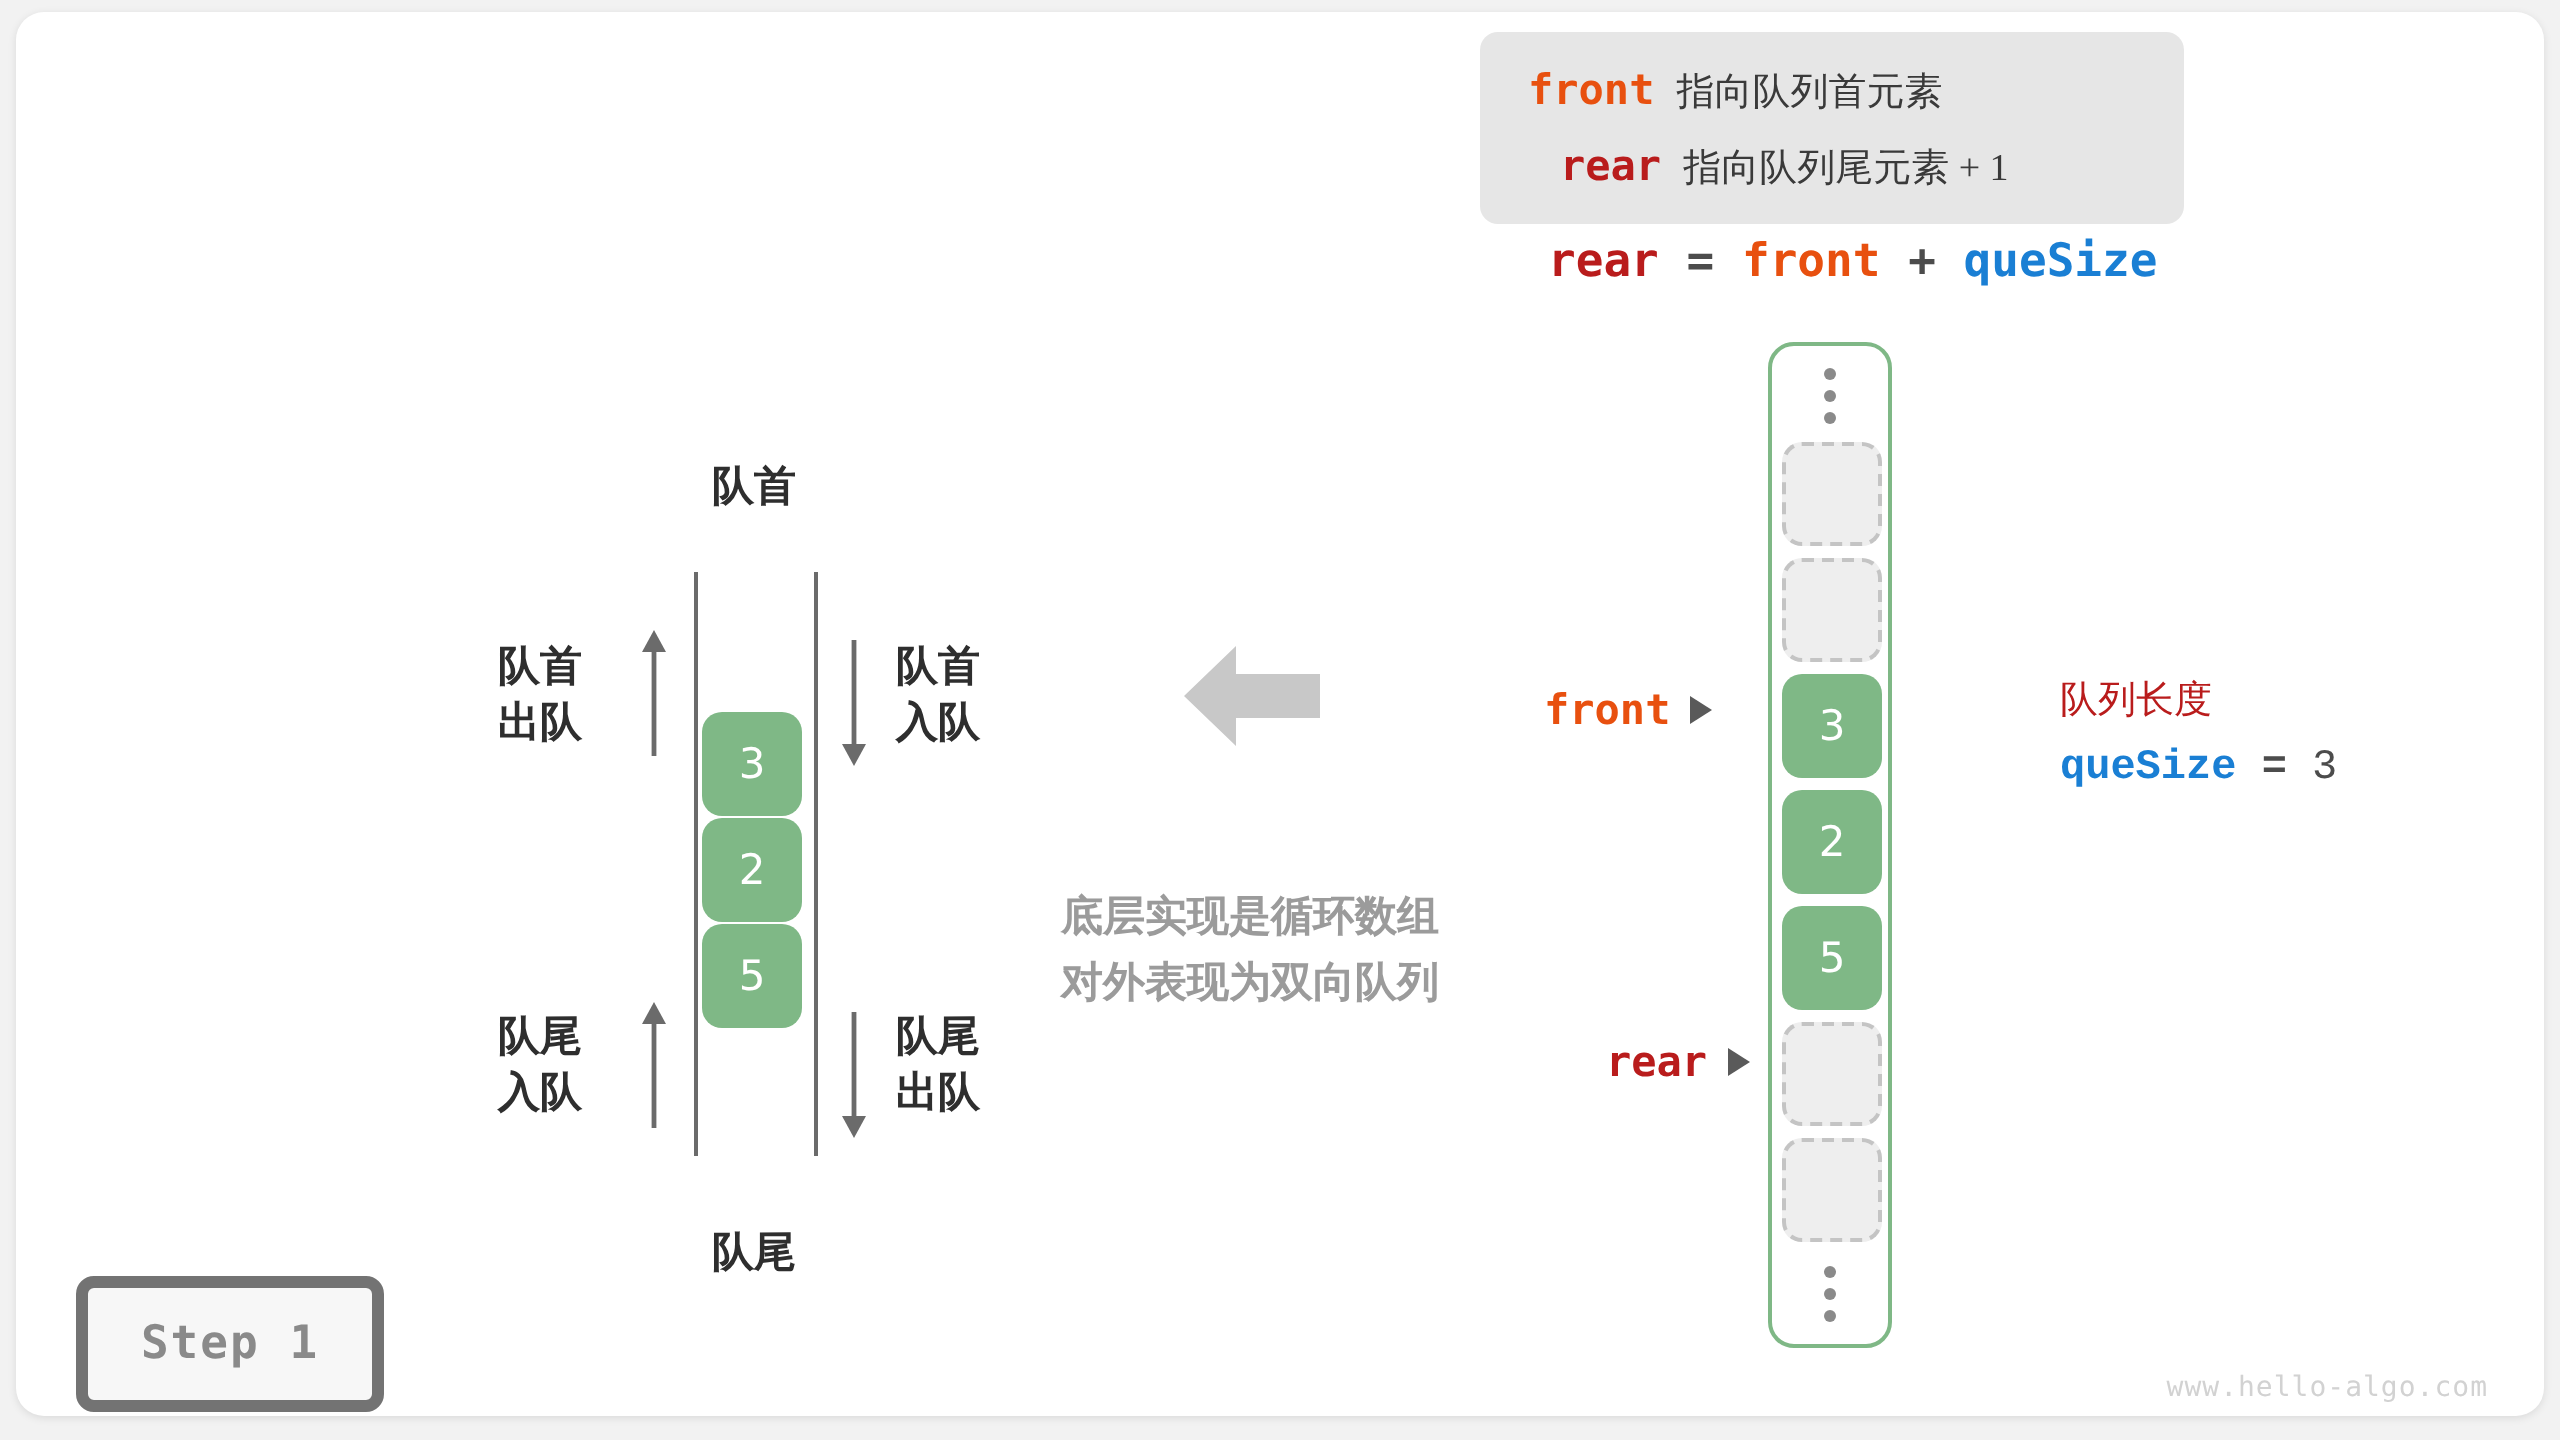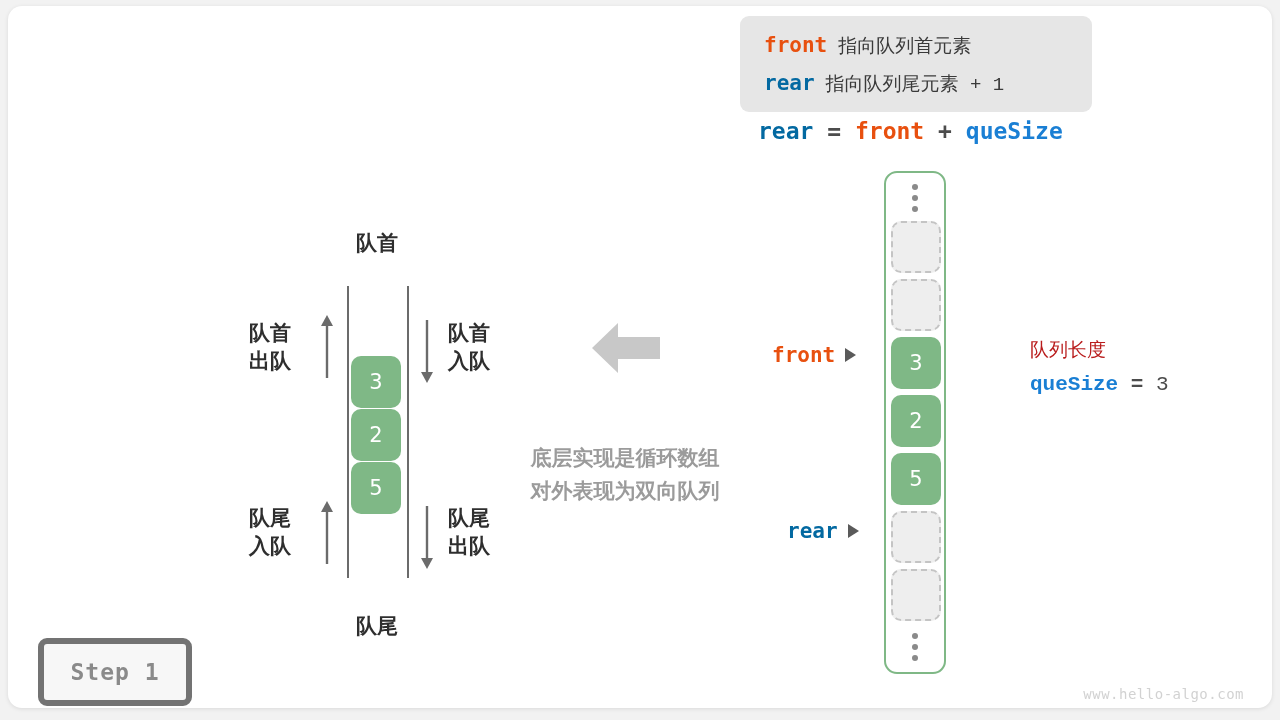--- a/index.html
+++ b/index.html
@@ -44,27 +44,27 @@
     white-space: nowrap;
   }
   .note-line.l1 { top: 17px; }
   .note-line.l2 { top: 55px; }
   .note-line .kw {
     font-family: "DejaVu Sans Mono", "Liberation Mono", monospace;
     font-weight: bold;
     font-size: 21px;
   }
   .note-line .txt {
-    font-family: Liberation Mono, monospace;
+    font-family: Liberation Serif, serif;
     font-size: 19px;
     color: #3a3a3a;
     margin-left: 11px;
   }
   .kw-front { color: #e8500f; }
-  .kw-rear  { color: #0369a1; }
+  .kw-rear  { color: #b91c1c; margin-left: 16px; }
   .kw-size  { color: #1a7fd4; }
 
   
   .formula {
     position: absolute;
     left: 758px;
     top: 118px;
     font-family: "DejaVu Sans Mono", "Liberation Mono", monospace;
     font-weight: bold;
     font-size: 23px;

